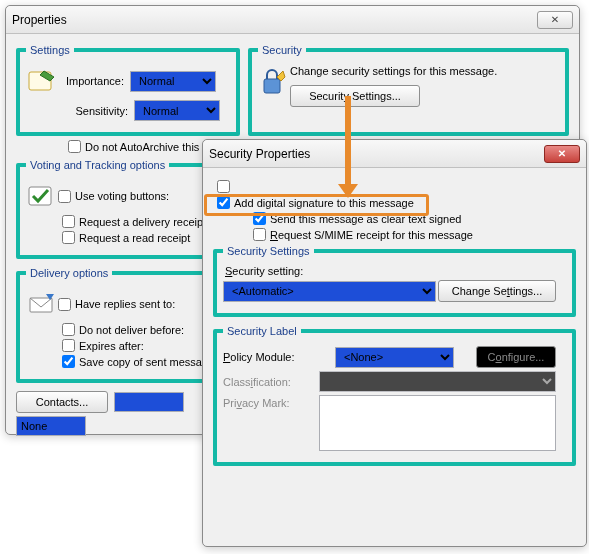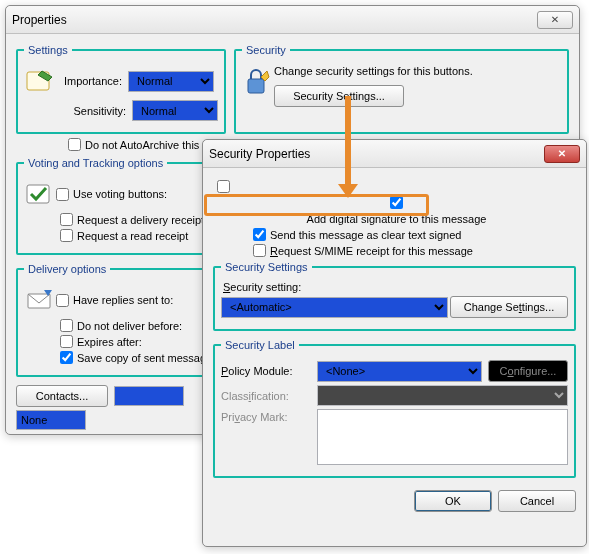--- a/index.html
+++ b/index.html
@@ -43,24 +43,24 @@
     color:#444;
   }
   .winbtn.red {
     background: linear-gradient(#e98a86,#c7423b);
     border-color:#8d2822;
     color:#fff;
     font-weight:bold;
   }
   .client { padding:6px 10px 10px 10px; position:relative; }
   fieldset.group {
-    border:2px solid #14b8a6;
+    border:4px solid #14b8a6;
     border-radius:2px;
     margin:4px 0 8px 0;
-    padding:6px 6px 8px 6px;
+    padding:6px 16px 8px 6px;
     position:relative;
   }
   fieldset.group legend {
     font-size:11px;
     color:#1a3e8b;
     padding:0 4px;
   }
   .row { display:flex; align-items:center; margin:3px 0; }
   .gap { width:36px; }
   .lbl { width:92px; text-align:right; padding-right:6px; }
@@ -165,21 +165,21 @@
         <legend>Security</legend>
         <div class="row" style="align-items:flex-start;">
           <div class="icon32">
             <svg class="svg-icon" width="26" height="28" viewBox="0 0 26 28">
                 <rect x="3" y="12" width="16" height="14" rx="2" fill="#5c93d6" stroke="#2c5a99"></rect>
                 <path d="M6 12 V8 a5 5 0 0 1 10 0 V12" fill="none" stroke="#2c5a99" stroke-width="2"></path>
                 <path d="M16 10 L22 4 L24 10 L20 14 Z" fill="#f2c33a" stroke="#b5861a"></path>
               </svg>
           </div>
           <div style="flex:1;">
-            <div style="margin-bottom:8px;">Change security settings for this buttons.</div>
+            <div style="margin-bottom:8px;">Change security settings for this message.</div>
             <button class="btn" style="min-width:130px">Security Settings...</button>
           </div>
         </div>
       </fieldset>
     </div>
 
     <div class="row chk" style="margin-left:52px;margin-top:-4px;margin-bottom:6px;">
       <input type="checkbox" style="">
       <span>Do not AutoArchive this item</span>
     </div>
@@ -269,21 +269,21 @@
     <div class="winbtn red">
         <span>✕</span>
       </div>
   </div>
   <div class="client" style="position:relative;">
 
     <div class="row chk" style="margin-left:4px; margin-top:6px;">
       <input type="checkbox" style="">
     </div>
 
-    <div class="row chk" style="margin-left:4px; position:relative;flex-direction:column;">
+    <div class="row chk" style="margin-left:4px; position:relative;">
       <input type="checkbox" checked="" style="">
       <span>Add digital signature to this message</span>
     </div>
 
     <div class="row chk" style="margin-left:40px;">
       <input type="checkbox" checked="" style="">
       <span>Send this message as clear text signed</span>
     </div>
     <div class="row chk" style="margin-left:40px;">
       <input type="checkbox" style="">
@@ -294,39 +294,35 @@
       <legend>Security Settings</legend>
       <div style="margin:2px 0 2px 2px;"><span class="u">S</span>ecurity setting:</div>
       <div class="row" style="gap:2px;">
         <select style="flex:1"><option>&lt;Automatic&gt;</option></select>
         <button class="btn" style="min-width:118px">Change Se<span class="u">t</span>tings...</button>
       </div>
     </fieldset>
 
     <fieldset class="group">
       <legend>Security Label</legend>
-      <div class="row" style="gap:6px;">
+      <div class="row" style="gap:22px;">
         <span style="width:90px"><span class="u">P</span>olicy Module:</span>
         <select style="flex:1"><option>&lt;None&gt;</option></select>
         <button class="btn" disabled="" style="min-width:80px">C<span class="u">o</span>nfigure...</button>
       </div>
       <div class="row" style="gap:6px;">
         <span class="muted" style="width:90px">Class<span class="u">i</span>fication:</span>
         <select disabled="" style="flex:1"><option></option></select>
       </div>
       <div class="row" style="gap:6px; align-items:flex-start;">
         <span class="muted" style="width:90px;padding-top:2px;">Pri<span class="u">v</span>acy Mark:</span>
         <textarea disabled="" style="flex: 1 1 0%; height: 56px;"></textarea>
       </div>
     </fieldset>
 
-    <div class="row" style="justify-content:flex-end; gap:6px; margin-top:12px;">
-      <button class="btn default" style="width:78px">OK</button>
-      <button class="btn" style="width:78px">Cancel</button>
-    </div>
 
     <div class="highlight" style="left:1px; top:26px; width:225px; height:22px;"></div>
   </div>
 </div>
 
 <div class="arrow" style="left:338px; top:96px; width:20px; height:102px;">
   <div class="shaft" style="height:90px;"></div>
   <div class="head"></div>
 </div>
 

